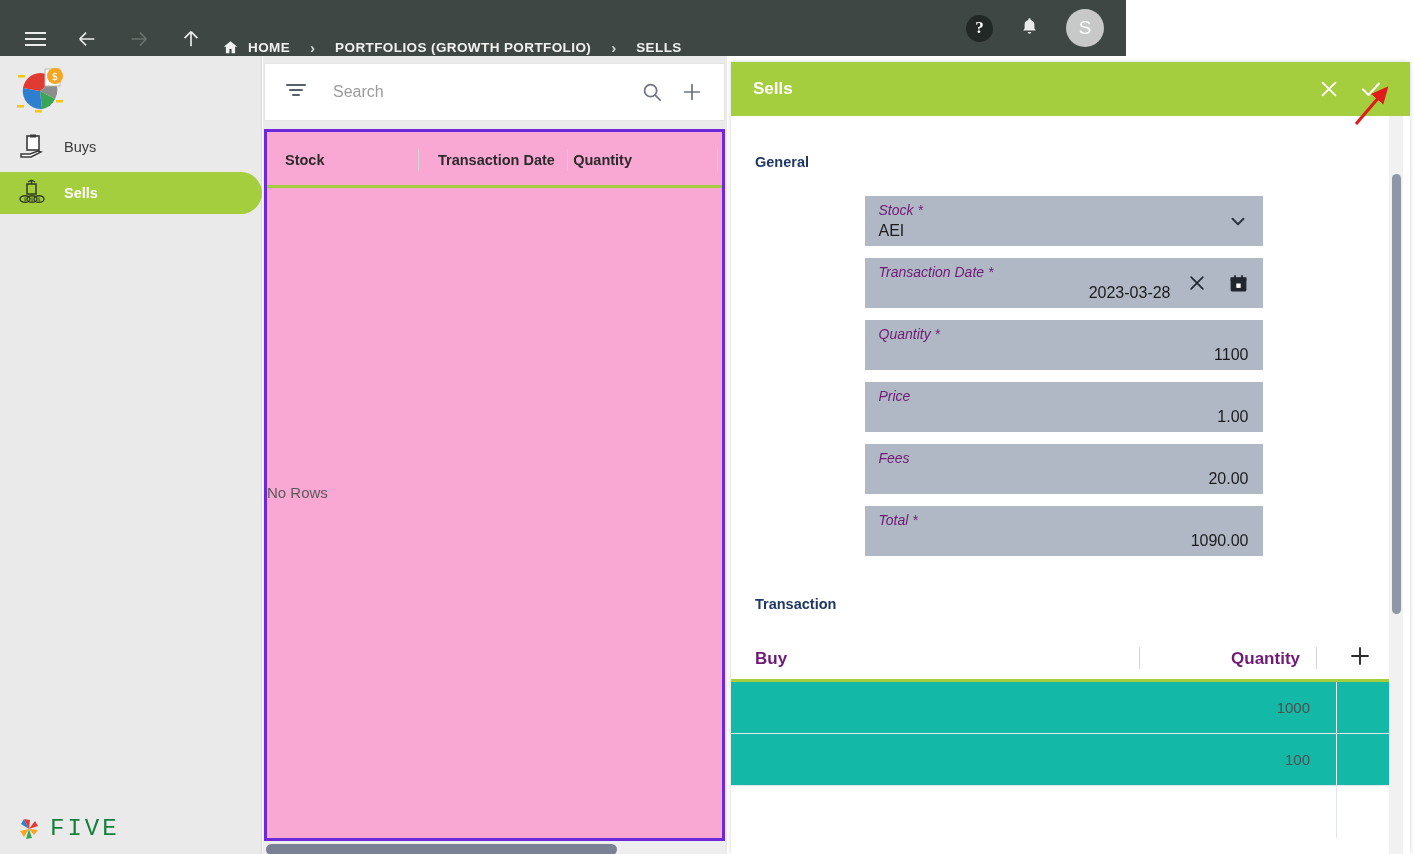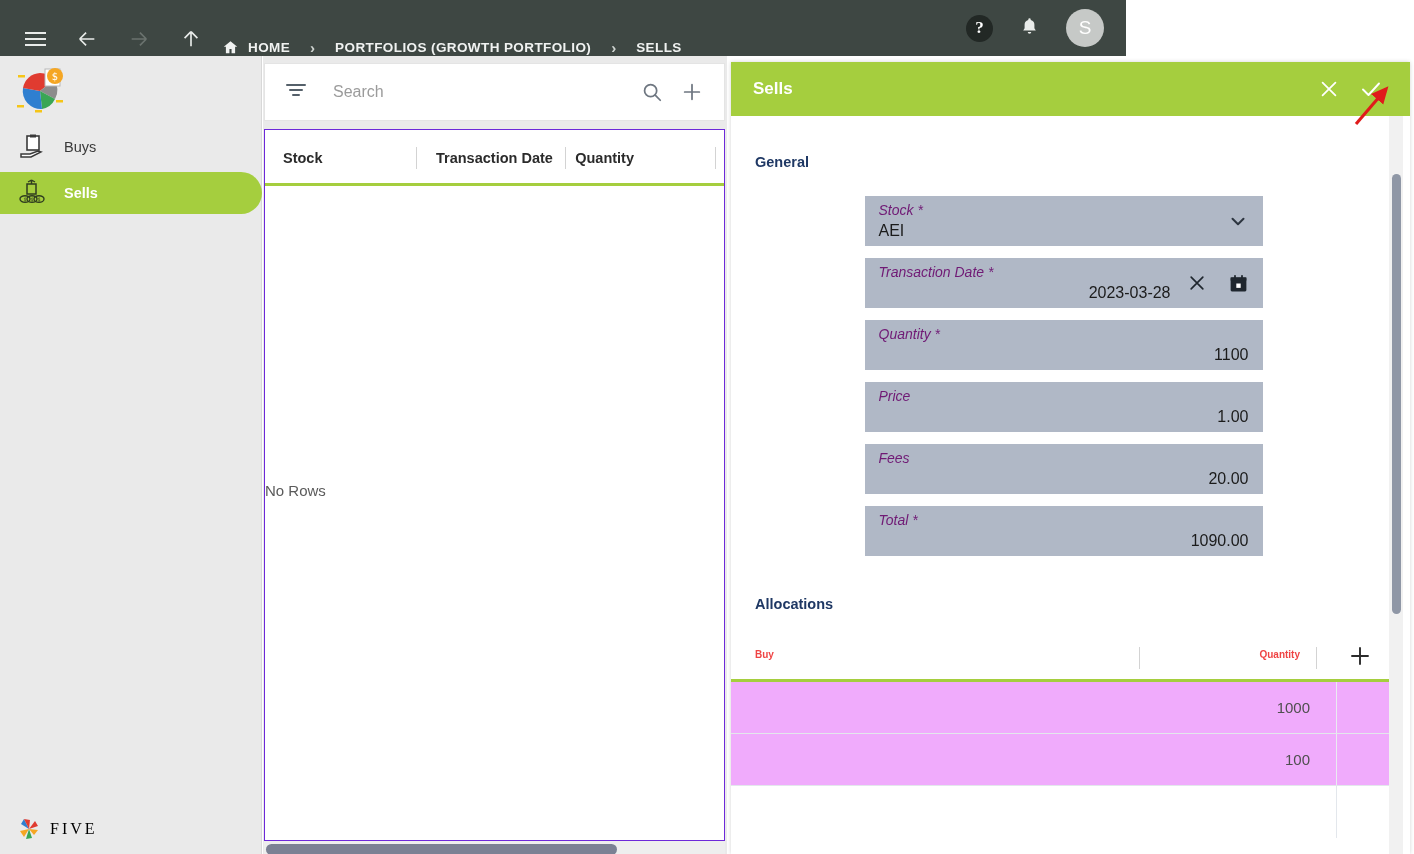--- a/index.html
+++ b/index.html
@@ -67,22 +67,22 @@
     width: 32px; height: 30px; display: flex;
     align-items: center; justify-content: center; margin-right: 16px;
   }
   .nav-label { font-size: 14.5px; color: #3a3a3a; }
   .nav-item.active .nav-label { color: #ffffff; font-weight: bold; }
   .brand {
     position: absolute; left: 16px; bottom: 12px;
     display: flex; align-items: center; gap: 8px;
   }
   .brand-text {
-    font-size: 16px; letter-spacing: 3px; color: #000000;
-    font-family: Liberation Serif, serif; font-weight: 300;
+    font-size: 24px; letter-spacing: 3px; color: #15803d;
+    font-family: Liberation Mono, monospace; font-weight: 300;
   }
 
   
   .listpane {
     position: absolute; left: 263px; top: 56px; width: 464px; height: 798px;
     background: #eaeaea;
     padding-left: 28px;
   }
   .searchbar {
     position: absolute; left: 1px; top: 7px; width: 461px; height: 58px;
@@ -94,21 +94,21 @@
     flex: 1; border: 0; outline: 0; margin-left: 26px;
     font-size: 16px; color: #3c3c3c; background: transparent;
     font-family: "Liberation Sans", sans-serif;
   }
   .search-input::placeholder { color: #9b9b9b; }
   .sb-btn { width: 40px; display: flex; justify-content: center; cursor: pointer; }
   .sb-btn:last-child { margin-right: 12px; }
 
   .grid {
     position: absolute; left: 1px; top: 73px; width: 461px; height: 712px;
-    background: #ffffff; border: 1px solid #6d28d9;
+    background: #f9a8d4; border: 3px solid #6d28d9;
   }
   .grid-head {
     height: 56px; display: flex; align-items: center;
     border-bottom: 3px solid #a5ce3e; position: relative;
   }
   .gh {
     font-size: 14.5px; font-weight: bold; color: #2b2b2b;
     position: absolute; top: 20px;
   }
   .gh-div {
@@ -168,23 +168,23 @@
   }
 
   .alloc-title {
     font-size: 14.5px; font-weight: bold; color: #1f3864;
     margin: 0 0 0 24px;
   }
   .alloc-head {
     position: relative; height: 50px; margin-top: 20px;
     border-bottom: 3px solid #a5ce3e;
   }
-  .ah { position: absolute; top: 17px; font-size: 10px; font-weight: bold; color: #ef4444; }
+  .ah { position: absolute; top: 17px; font-size: 17px; font-weight: bold; color: #701a75; }
   .ah-div { position: absolute; top: 15px; width: 1px; height: 22px; background: #d3d3d3; }
-  .alloc-row { position: relative; height: 52px; background: #f0abfc; }
+  .alloc-row { position: relative; height: 52px; background: #14b8a6; }
   .alloc-row.blank { background: #ffffff; }
   .alloc-qty {
     position: absolute; right: 86px; top: 17px;
     font-size: 15px; color: #4f4f4f;
   }
   .alloc-cell-div {
     position: absolute; left: 605px; top: 0; width: 1px; height: 52px; background: #e9ecf0;
   }
   .alloc-row-div {
     position: absolute; left: 0; bottom: 0; width: 100%; height: 1px; background: #e3e7ec;
@@ -423,21 +423,21 @@
           <div class="field-value right">20.00</div>
         </div>
 
         <div class="field">
           <div class="field-label">Total *</div>
           <div class="field-value right">1090.00</div>
         </div>
       </div>
 
       <div style="height:28px"></div>
-      <div class="alloc-title">Allocations</div>
+      <div class="alloc-title">Transaction</div>
 
       <div class="alloc-head">
         <span class="ah" style="left:24px">Buy</span>
         <span class="ah-div" style="left:408px"></span>
         <span class="ah" style="right:96px">Quantity</span>
         <span class="ah-div" style="right:79px"></span>
         <span style="position:absolute; right:24px; top:12px; cursor:pointer">
           <svg width="24" height="24" viewBox="0 0 24 24">
               <path d="M12 4v16M4 12h16" stroke="#2b2b2b" stroke-width="1.9" stroke-linecap="round"></path>
             </svg>

